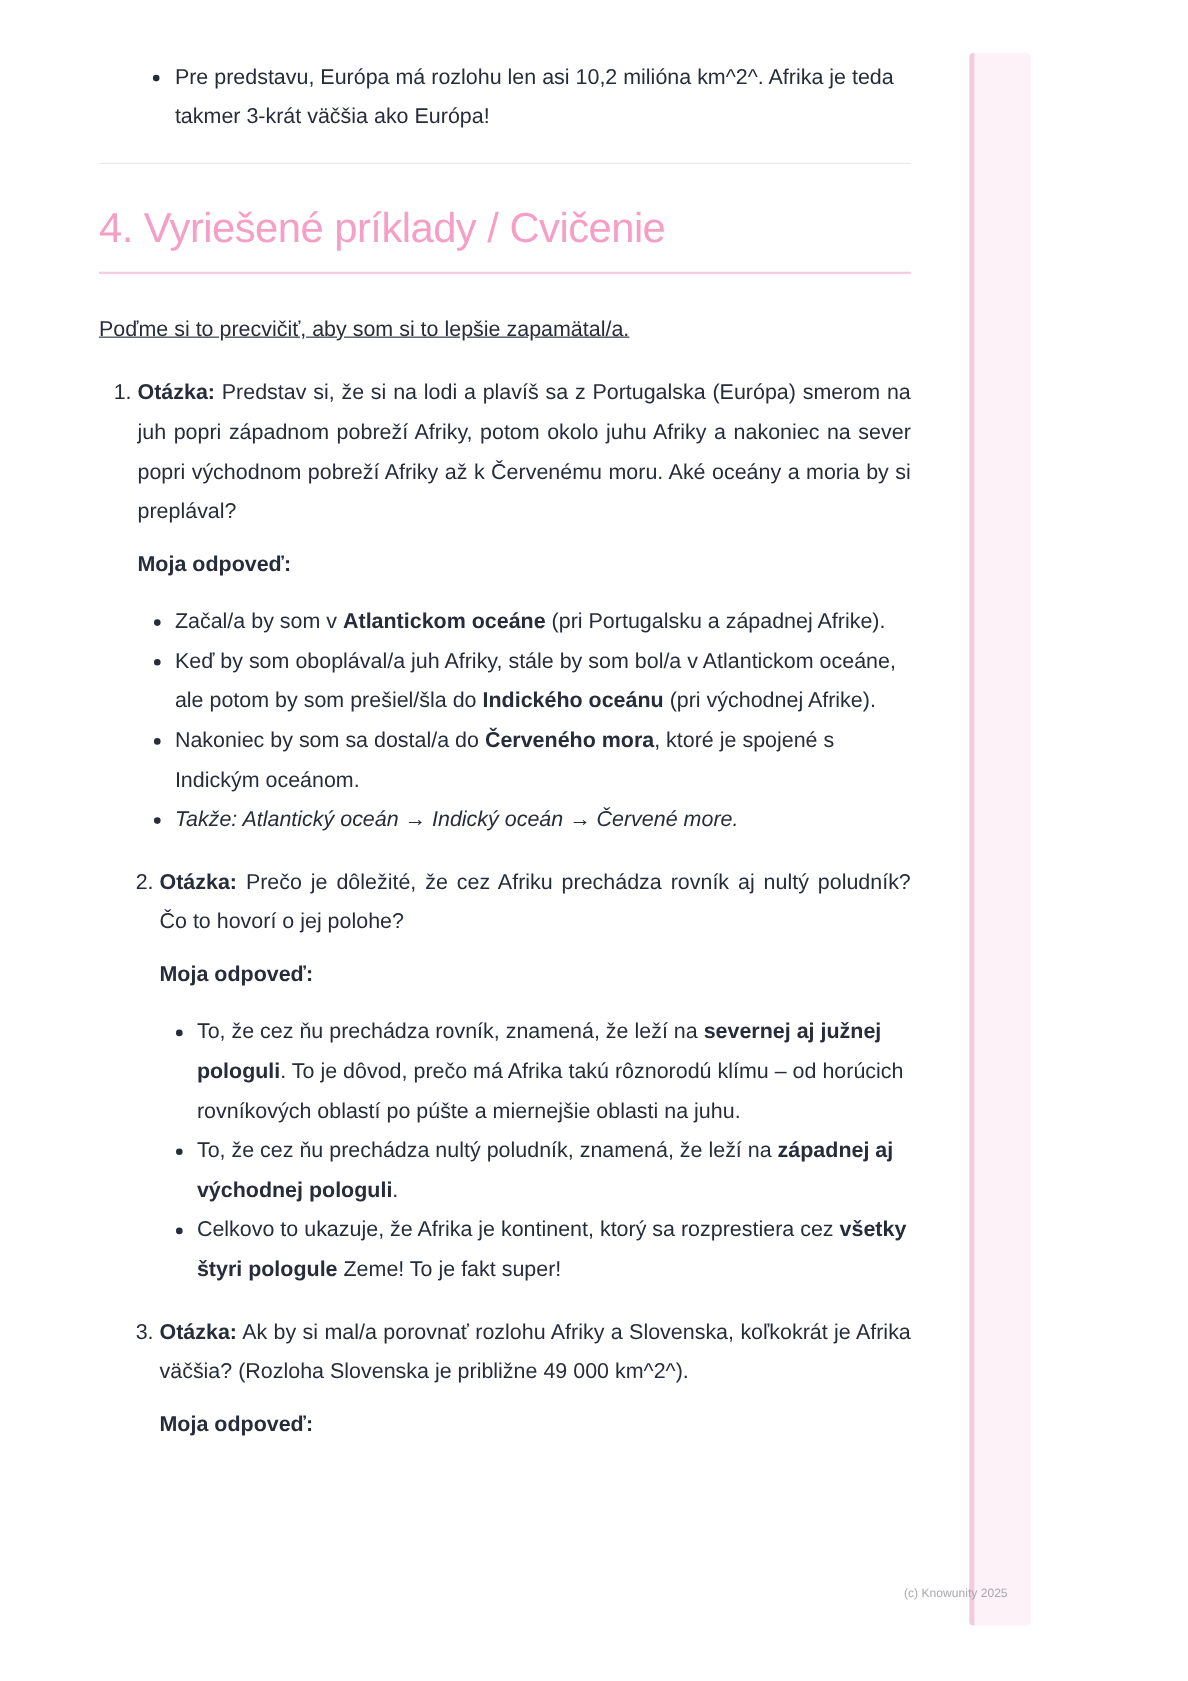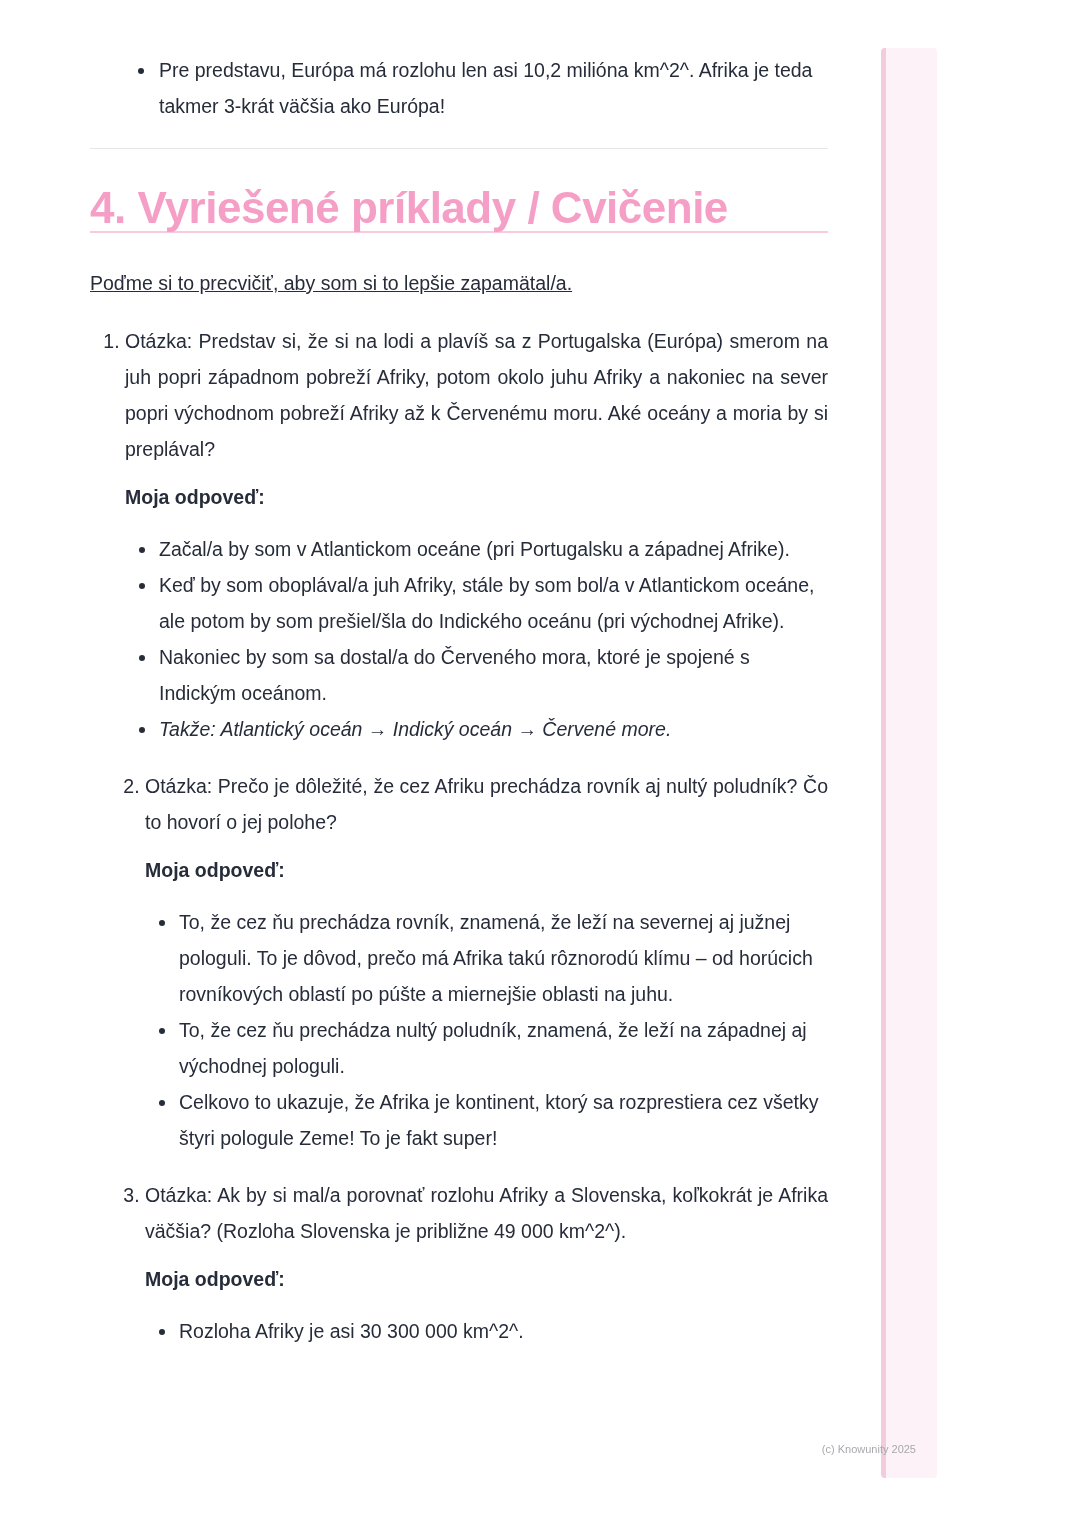--- a/index.html
+++ b/index.html
@@ -35,44 +35,45 @@
     margin:0;
   }
   ul.top-list>li{padding-left:2px;}
   hr.divider{
     border:none;
     border-top:1.5px solid var(--divider);
     margin:24px 0 0 0;
   }
   h1.section-heading{
     margin:36px 0 0 0;
-    font-size:44px;
+    font-size:38px;
     line-height:46px;
-    font-weight:700;
+    font-weight:400;
     color:var(--accent);
     letter-spacing:-0.5px;
+    padding-bottom:16px;
     border-bottom:2.5px solid var(--underline);
   }
   p.intro{margin:32px 0 12px 0;text-decoration:underline;}
   ol.exercises{
     margin:22px 0 0 0;
     padding-left:35px;
     list-style:decimal outside;
   }
   ol.exercises>li{padding-left:0;}
   ol.exercises>li+li{margin-top:21px;margin-left:20px;}
   p.question{text-align:justify;}
   p.answer-label{margin:12px 0 0 0;font-weight:700;}
   ul.answers{
     list-style:disc outside;
     padding-left:33px;
     margin:16px 0 21px 0;
   }
   ul.answers>li{padding-left:1px;}
-  .b{font-weight:400;}
+  .b{font-weight:700;}
   .i{font-style:italic;margin-top:14px;}
   .side-band{
     position:absolute;
     top:48px;right:47px;
     width:56px;height:1430px;
     background:var(--band-fill);
     border-left:5px solid var(--band-line);
     border-radius:4px;
   }
   .watermark{
@@ -122,23 +123,20 @@
         <ul class="answers">
           <li><span class="">To, že cez ňu prechádza rovník, znamená, že leží na </span><span class="b ">severnej aj južnej pologuli</span><span class="">. To je dôvod, prečo má Afrika takú rôznorodú klímu – od horúcich rovníkových oblastí po púšte a miernejšie oblasti na juhu.</span></li>
           <li><span class="">To, že cez ňu prechádza nultý poludník, znamená, že leží na </span><span class="b ">západnej aj východnej pologuli</span><span class="">.</span></li>
           <li><span class="">Celkovo to ukazuje, že Afrika je kontinent, ktorý sa rozprestiera cez </span><span class="b ">všetky štyri pologule</span><span class=""> Zeme! To je fakt super!</span></li>
         </ul>
       </li>
 
       <li>
         <p class="question"><span class="b ">Otázka:</span><span class=""> Ak by si mal/a porovnať rozlohu Afriky a Slovenska, koľkokrát je Afrika väčšia? (Rozloha Slovenska je približne 49 000 km^2^).</span></p>
         <p class="answer-label">Moja odpoveď:</p>
-        <ul class="answers">
-          <li><span class="">Rozloha Afriky je asi 30 300 000 km^2^.</span></li>
-        </ul>
       </li>
 
     </ol>
 
   </div>
 
   <div class="watermark">(c) Knowunity 2025</div>
 
 </div>
 

